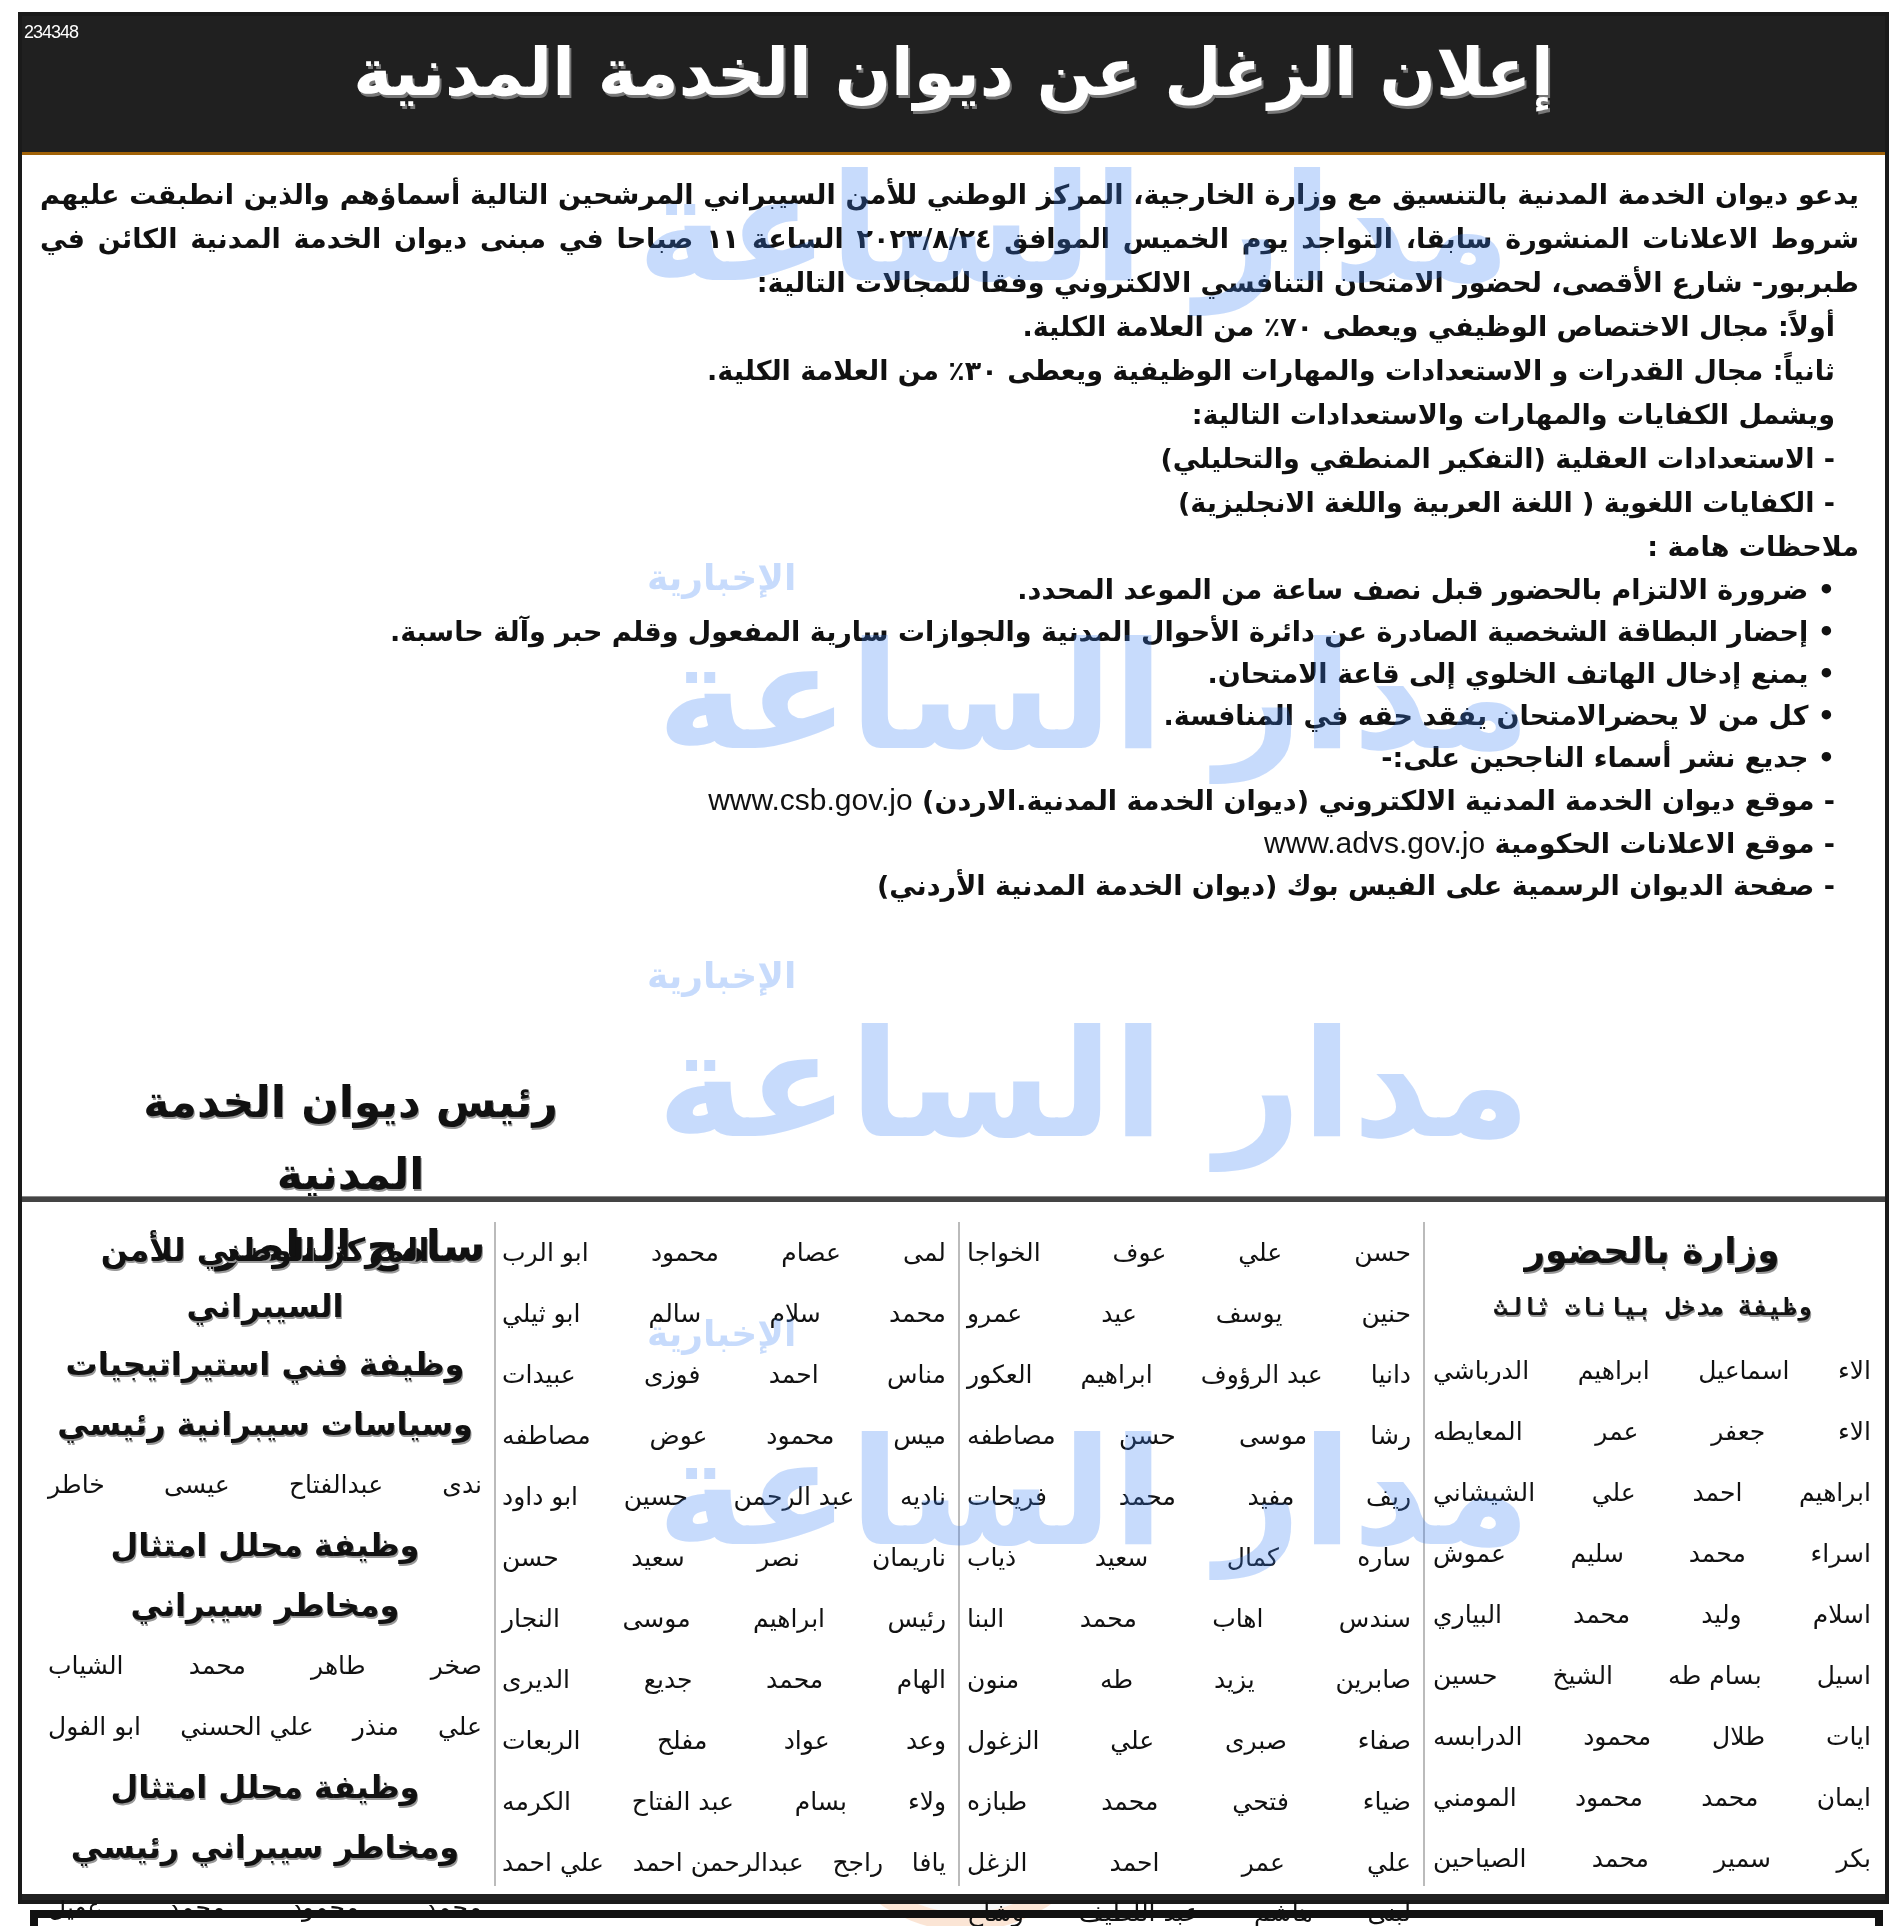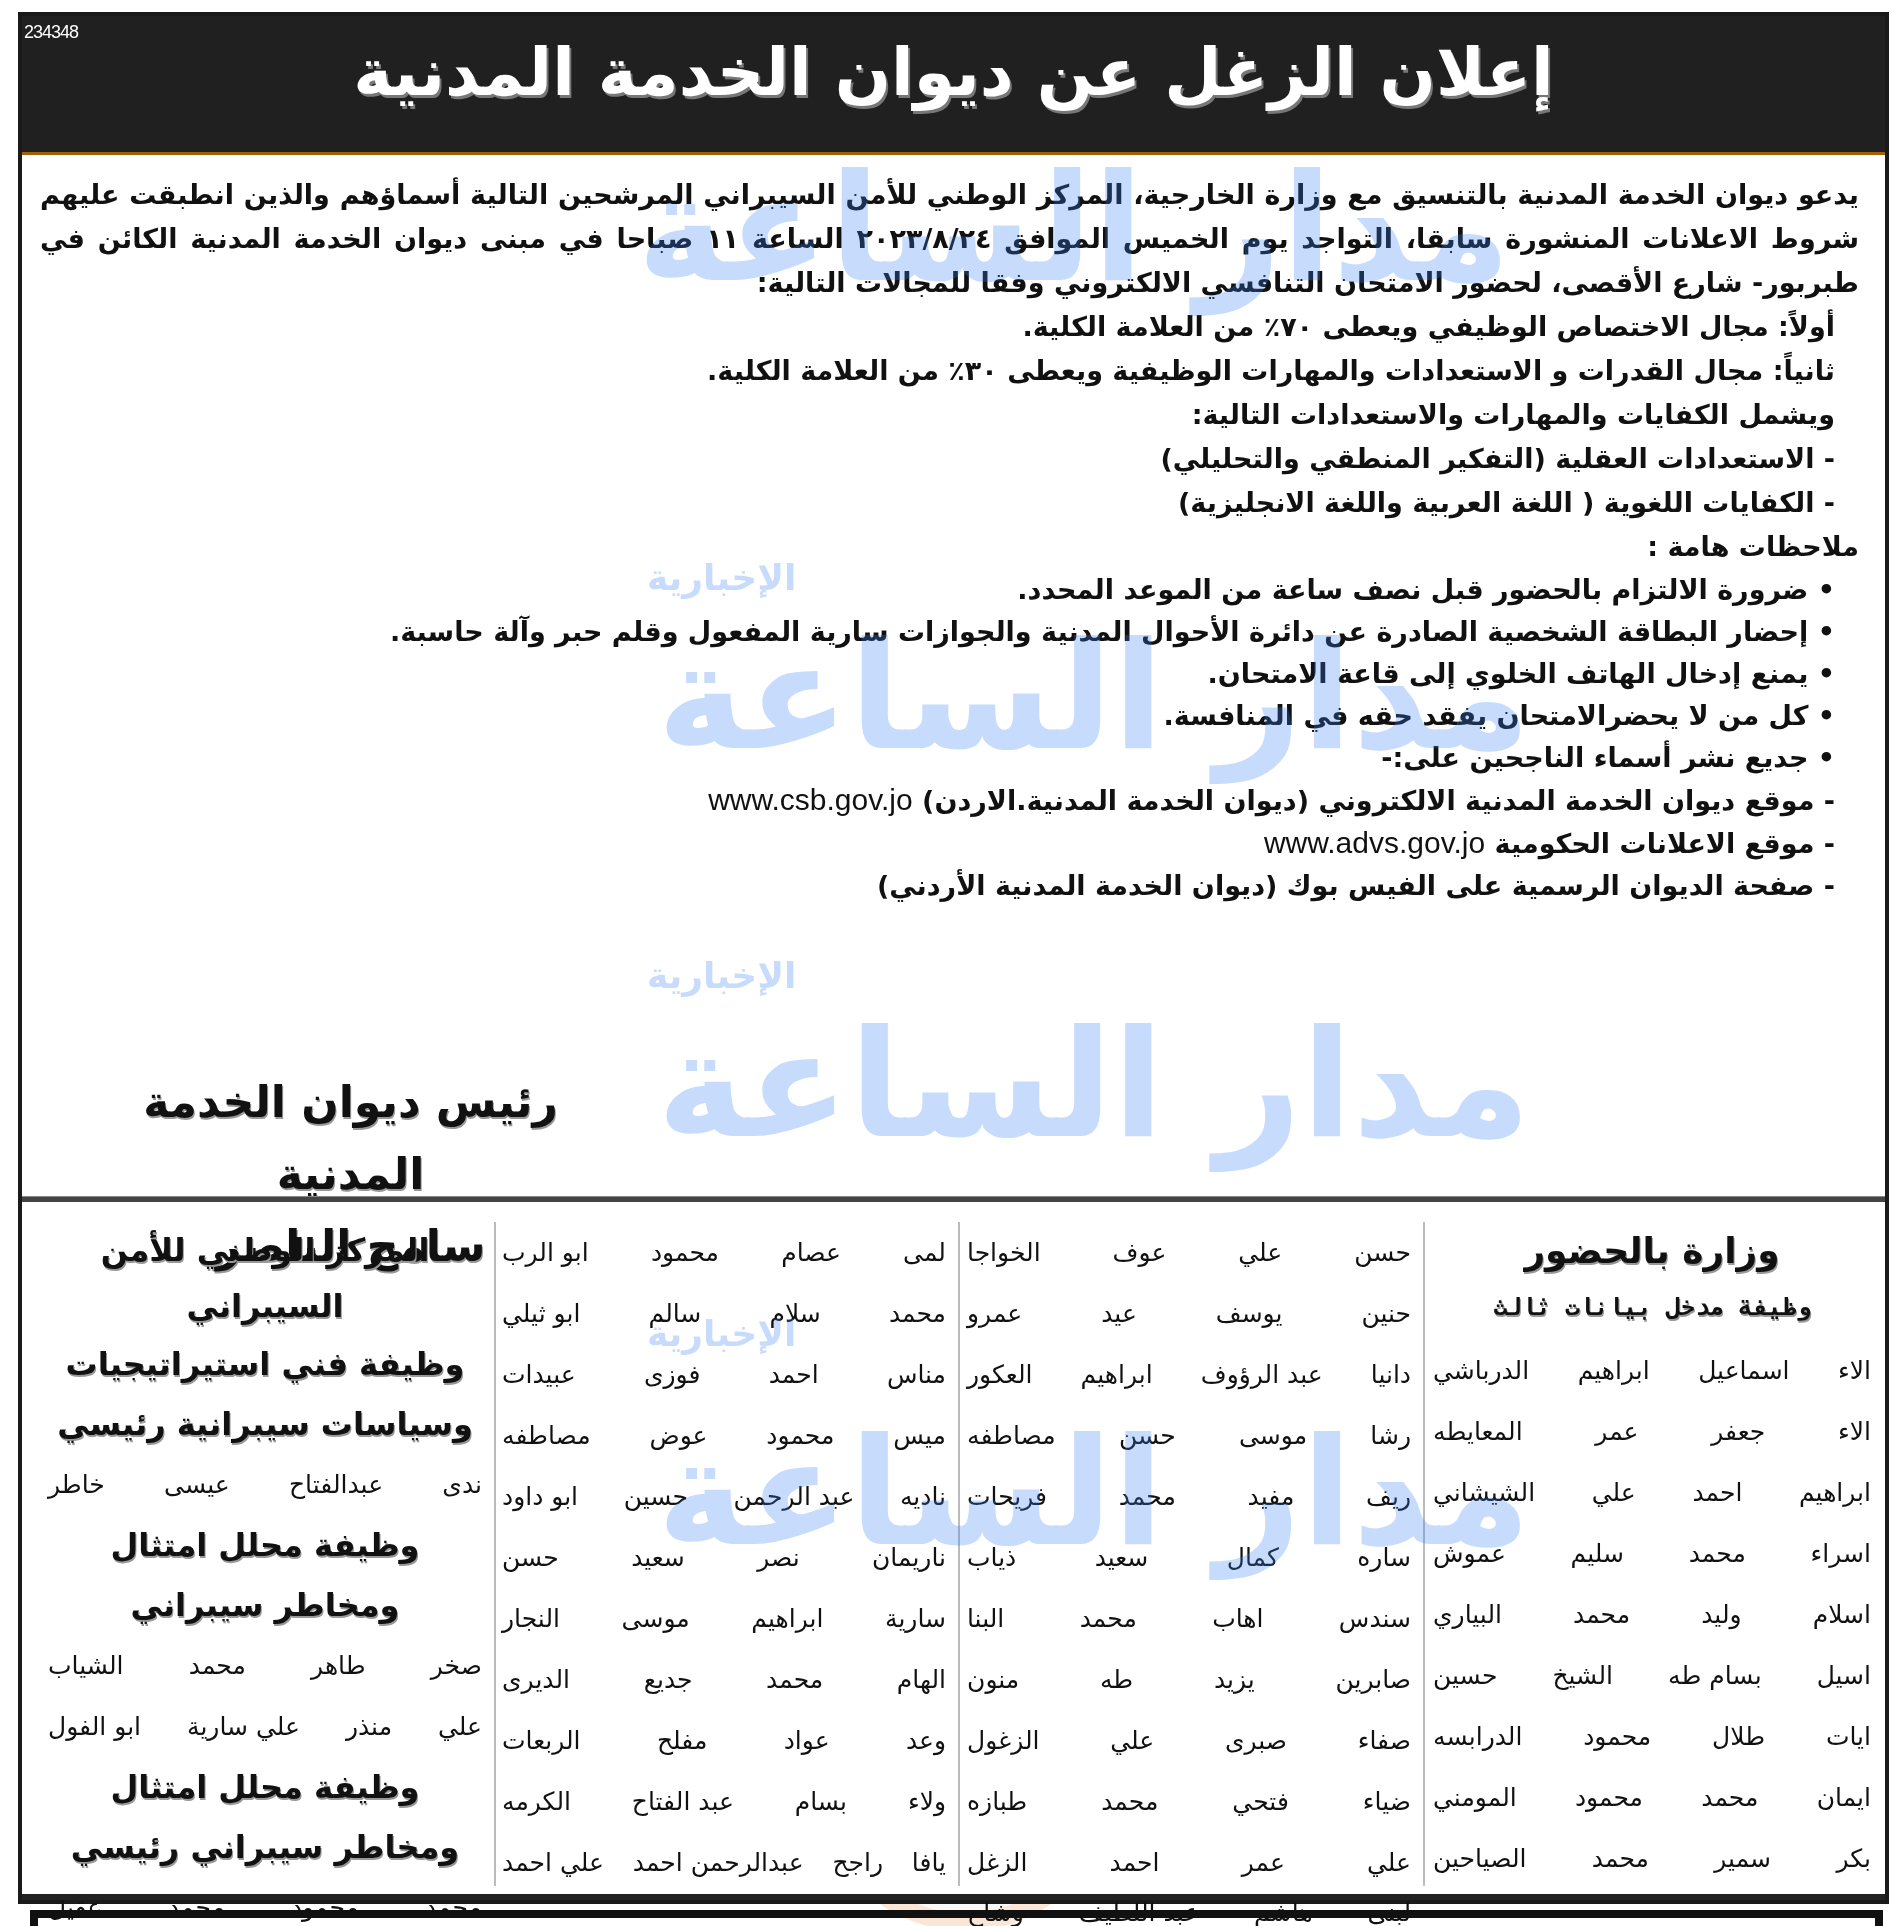--- a/index.html
+++ b/index.html
@@ -326,21 +326,21 @@
           <span>حسين</span>
           <span>ابو داود</span>
         </div>
       <div class="name-row">
           <span>ناريمان</span>
           <span>نصر</span>
           <span>سعيد</span>
           <span>حسن</span>
         </div>
       <div class="name-row">
-          <span>سارية</span>
+          <span>رئيس</span>
           <span>ابراهيم</span>
           <span>موسى</span>
           <span>النجار</span>
         </div>
       <div class="name-row">
           <span>الهام</span>
           <span>محمد</span>
           <span>جديع</span>
           <span>الديرى</span>
         </div>
@@ -376,21 +376,21 @@
       <div class="col-heading" style="font-size:32px;line-height:60px;">وظيفة محلل امتثال ومخاطر سيبراني</div>
       <div class="name-row">
           <span>صخر</span>
           <span>طاهر</span>
           <span>محمد</span>
           <span>الشياب</span>
         </div>
       <div class="name-row">
           <span>علي</span>
           <span>منذر</span>
-          <span>علي سارية</span>
+          <span>علي الحسني</span>
           <span>ابو الفول</span>
         </div>
       <div class="col-heading" style="font-size:32px;line-height:60px;">وظيفة محلل امتثال ومخاطر سيبراني رئيسي</div>
       <div class="name-row">
           <span>محمد</span>
           <span>محمود</span>
           <span>محمد</span>
           <span>عقيل</span>
         </div>
     </div>

